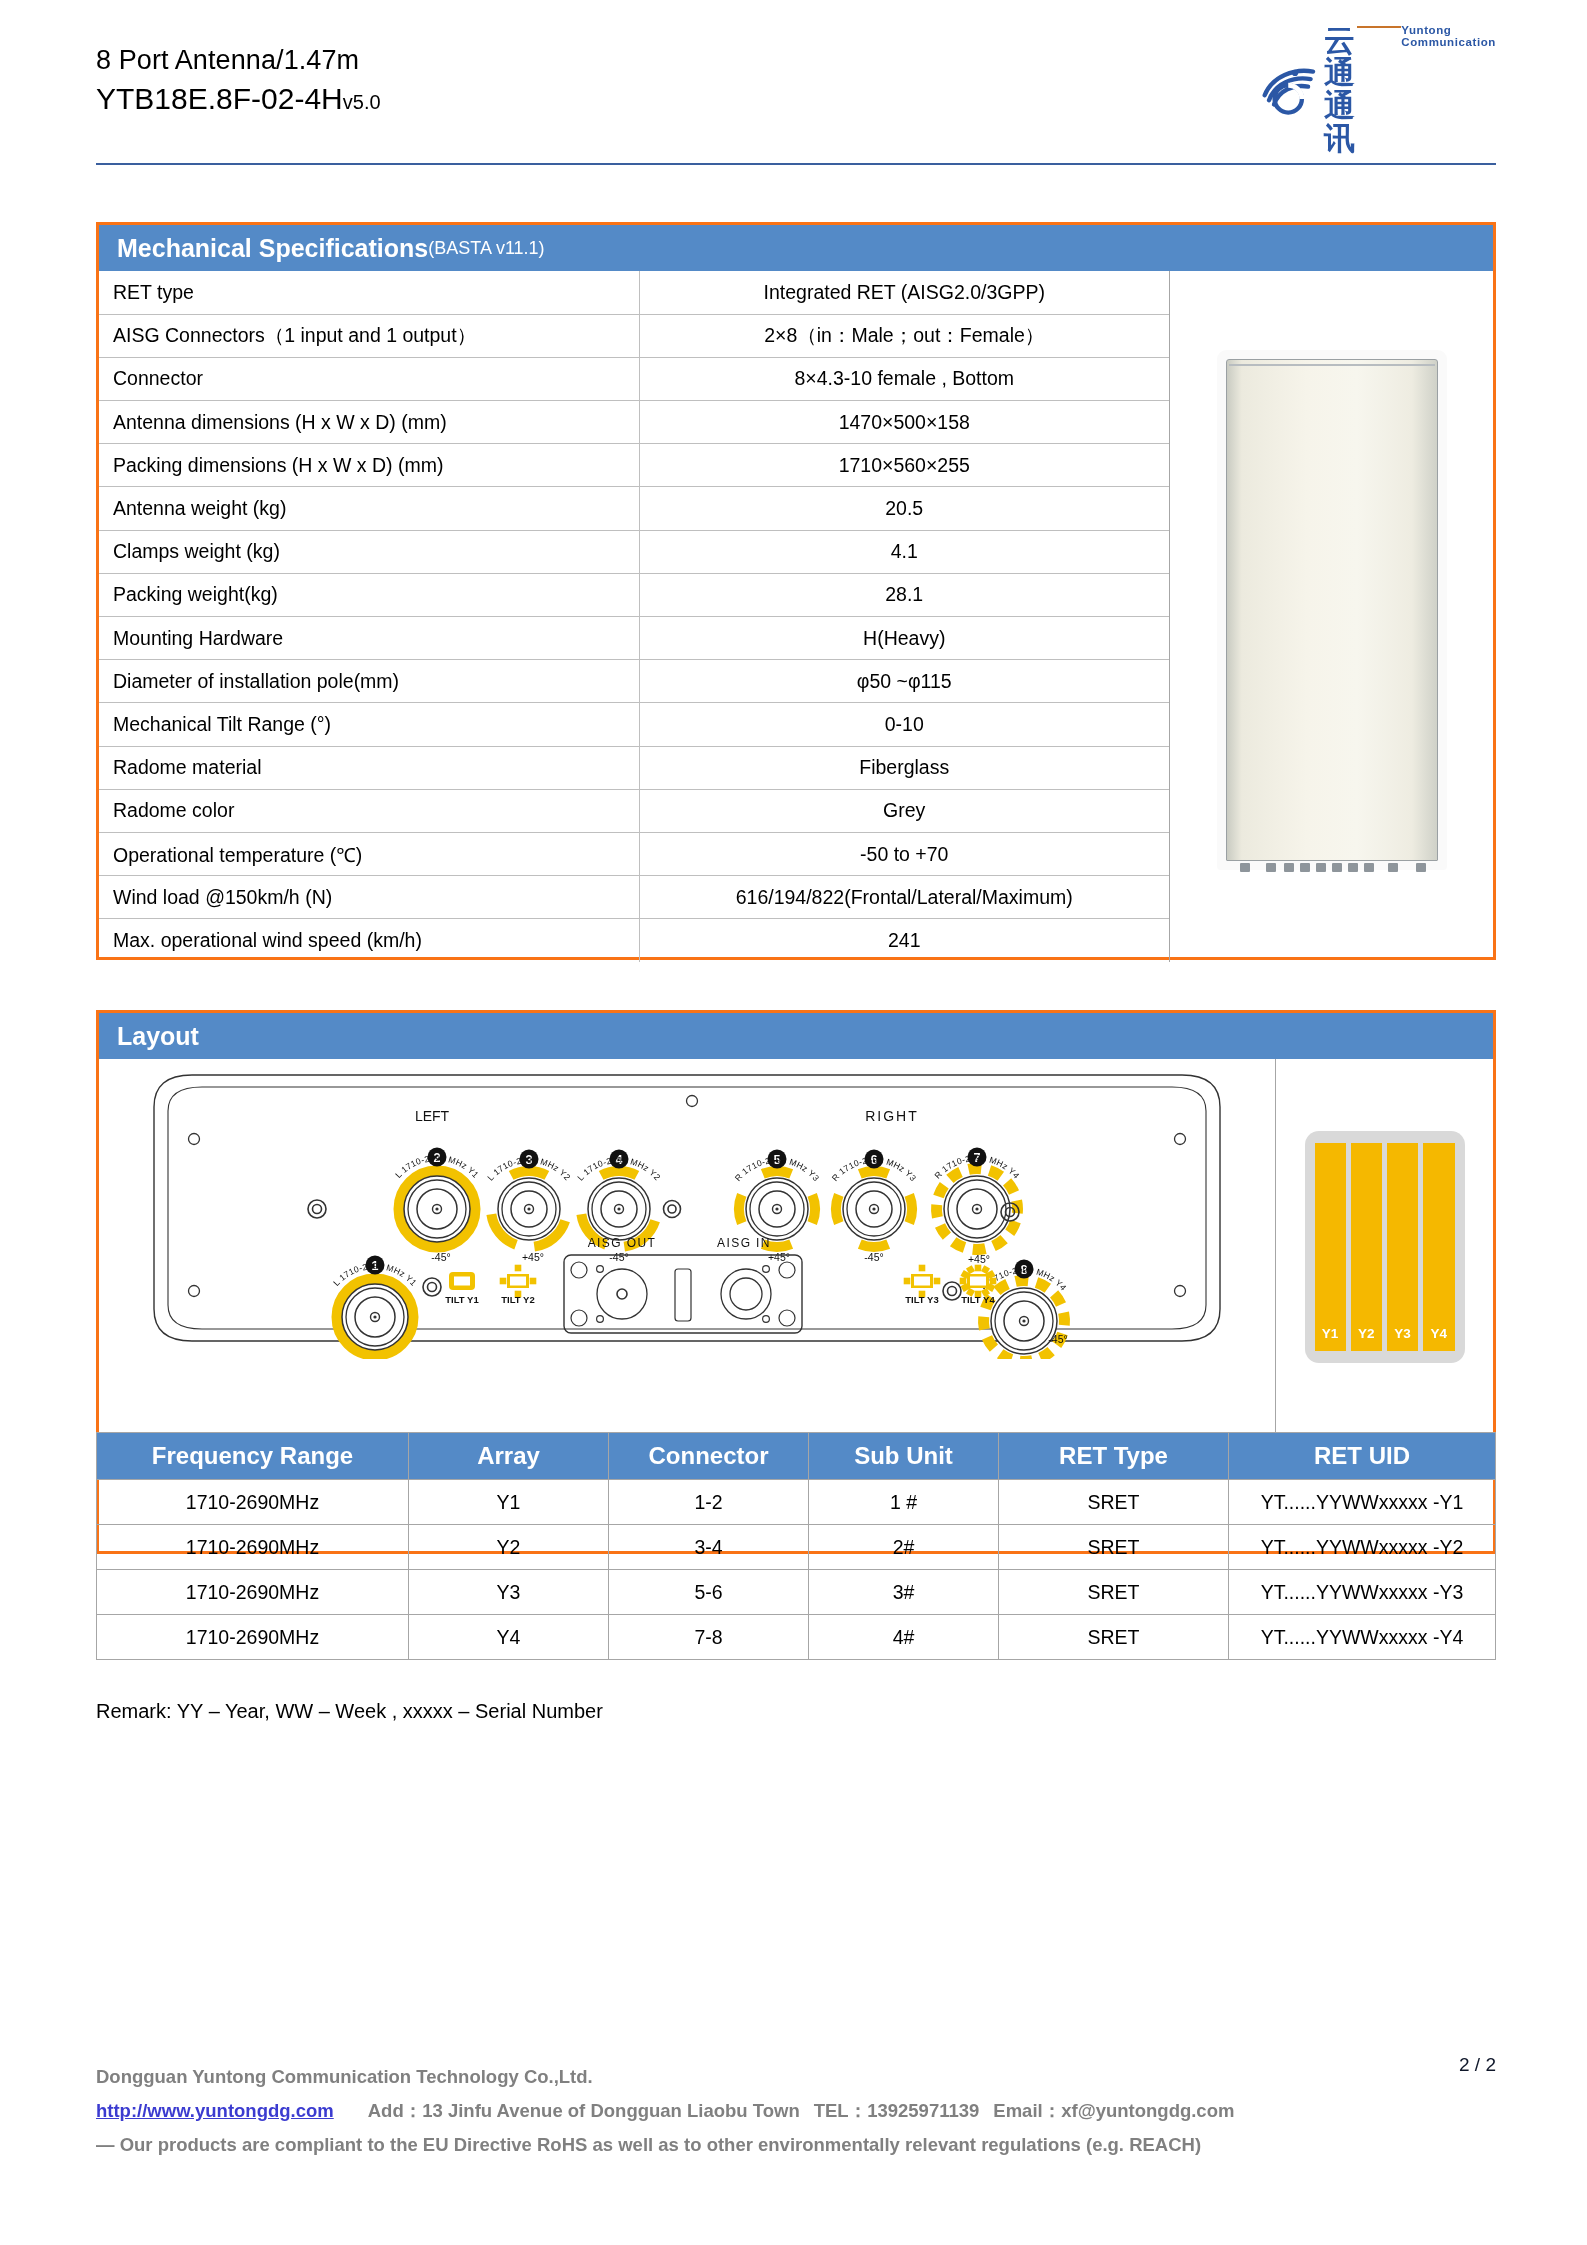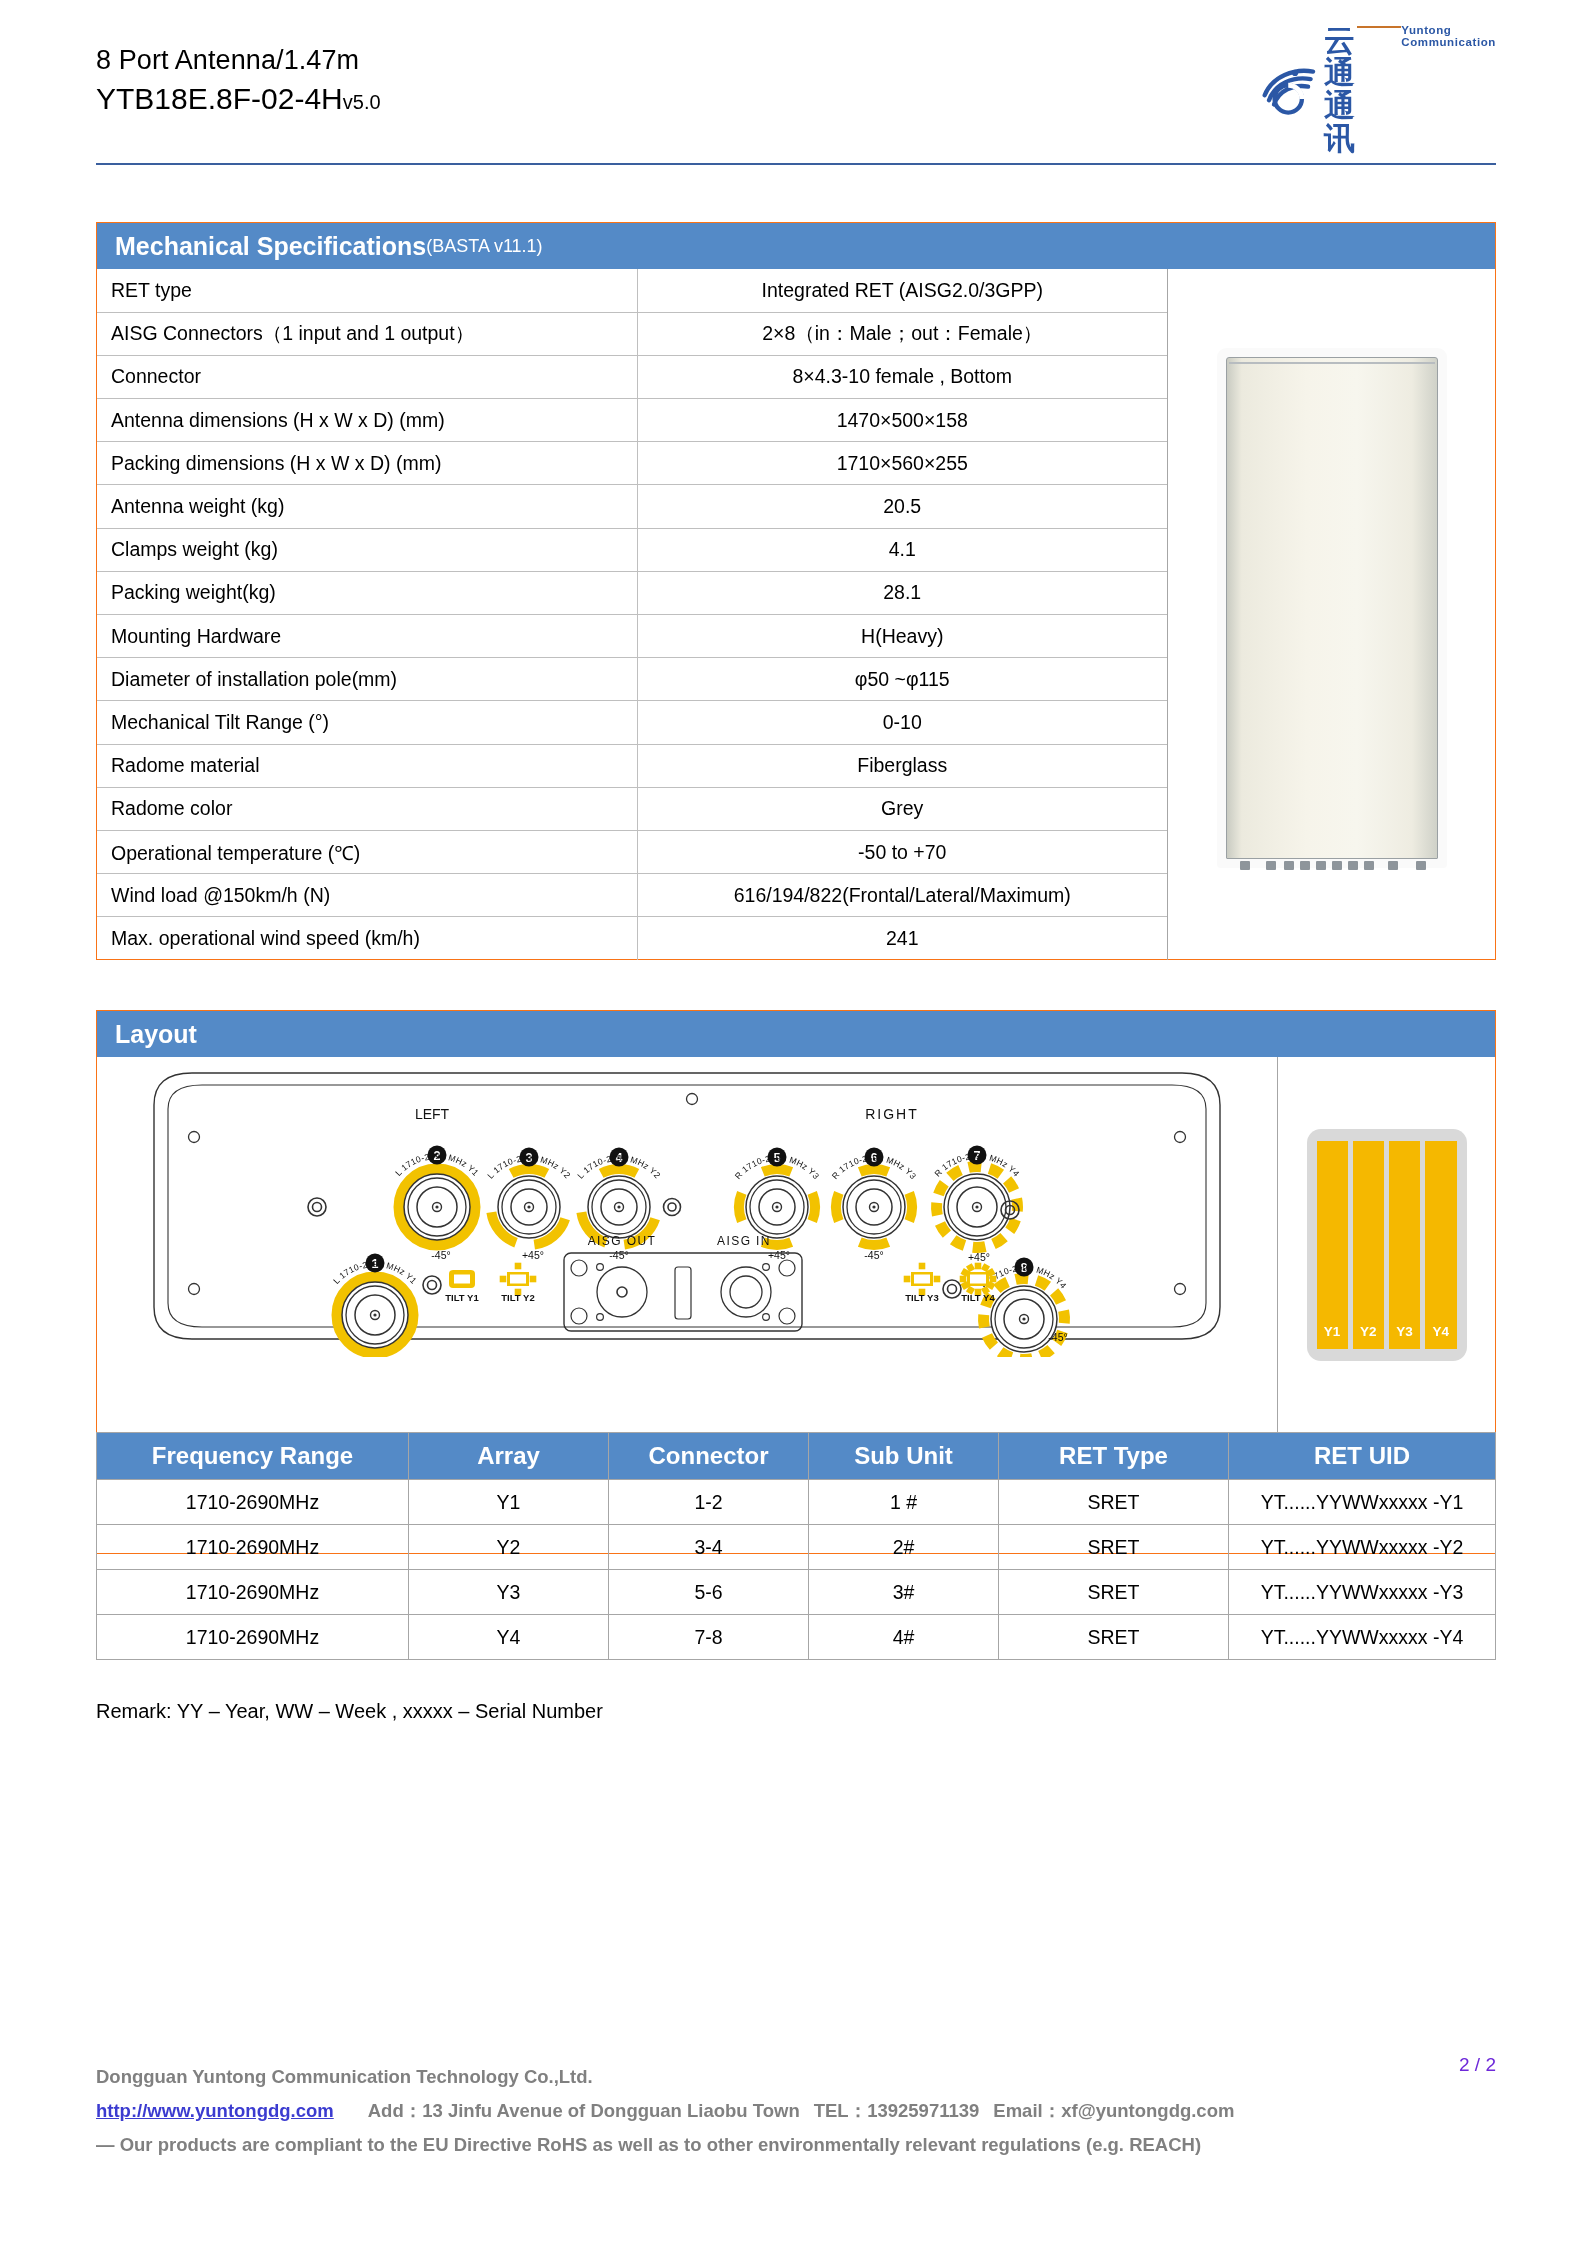--- a/index.html
+++ b/index.html
@@ -38,21 +38,21 @@
     font-size:31px; font-weight:bold; color:#2b57a5;
     letter-spacing:1px; line-height:1.05;
     font-family:"DejaVu Sans", sans-serif;
   }
   .logo-underline { width:100%; height:2px; background:#c8742a; margin:2px 0 1px; }
   .logo-en {
     font-size:11.5px; color:#2b57a5; font-weight:bold; letter-spacing:0.6px;
   }
 
   
-  .section { position:absolute; border:1px solid #f97316; background:#fff; }
+  .section { position:absolute; border:3px solid #f97316; background:#fff; }
   .sec-head {
     background:#548ac7; color:#fff;
     height:46px; display:flex; align-items:center; padding-left:18px;
   }
   .sec-head .main { font-size:25px; font-weight:bold; }
   .sec-head .sub  { font-size:18px; font-weight:normal; }
 
   
   #spec-section { left:96px; top:222px; width:1400px; height:738px; }
   .spec-body { display:flex; height:691px; }
@@ -127,21 +127,21 @@
     position:absolute; left:96px; top:1700px; font-size:20px;
   }
 
   
   .footer { position:absolute; left:96px; top:2060px; width:1400px; color:#808080; }
   .f-row { font-size:18.5px; line-height:1.85; white-space:nowrap;font-weight:bold; }
   .f-link { color:#3b3bd0; text-decoration:underline; }
   .f-gap { display:inline-block; width:34px; }
   .f-gap-s { display:inline-block; width:14px; }
   .page-num {
-    position:absolute; right:0; top:-6px; font-size:19px; color:#6d28d9;
+    position:absolute; right:0; top:-6px; font-size:19px; color:#0f172a;
   }
 
   
   .dg-label { font-family:"Liberation Sans", sans-serif; }
 </style>
 </head>
 <body>
 
 <div class="page-header">
   <div class="hdr-title-line1">8 Port Antenna/1.47m</div>

